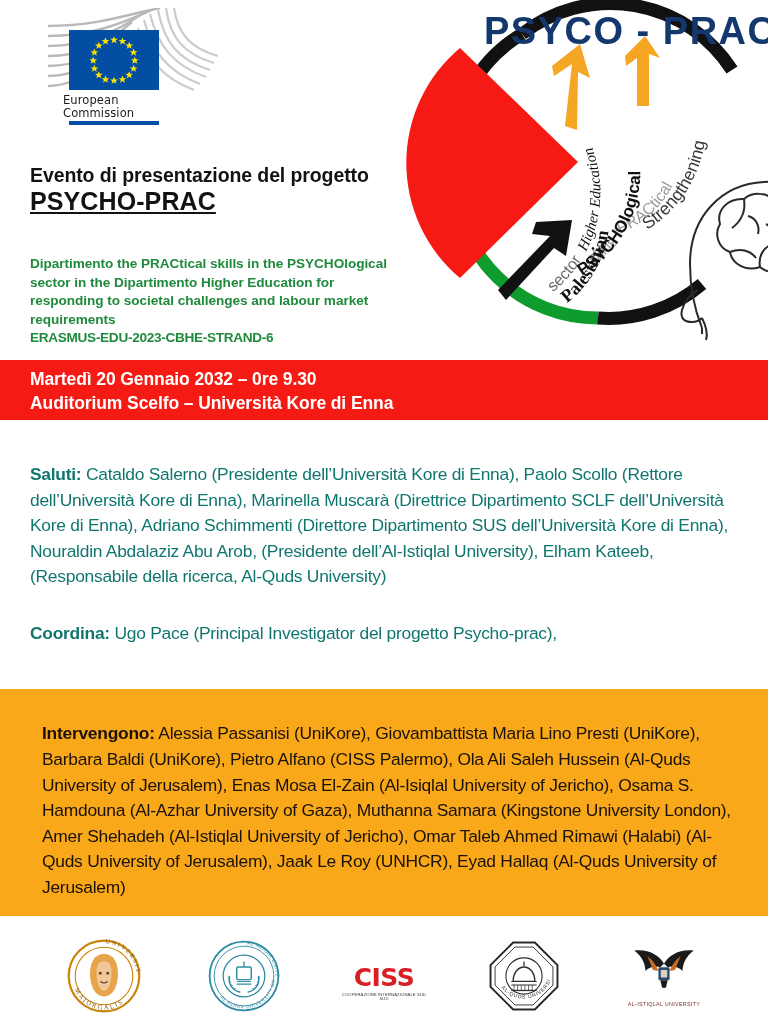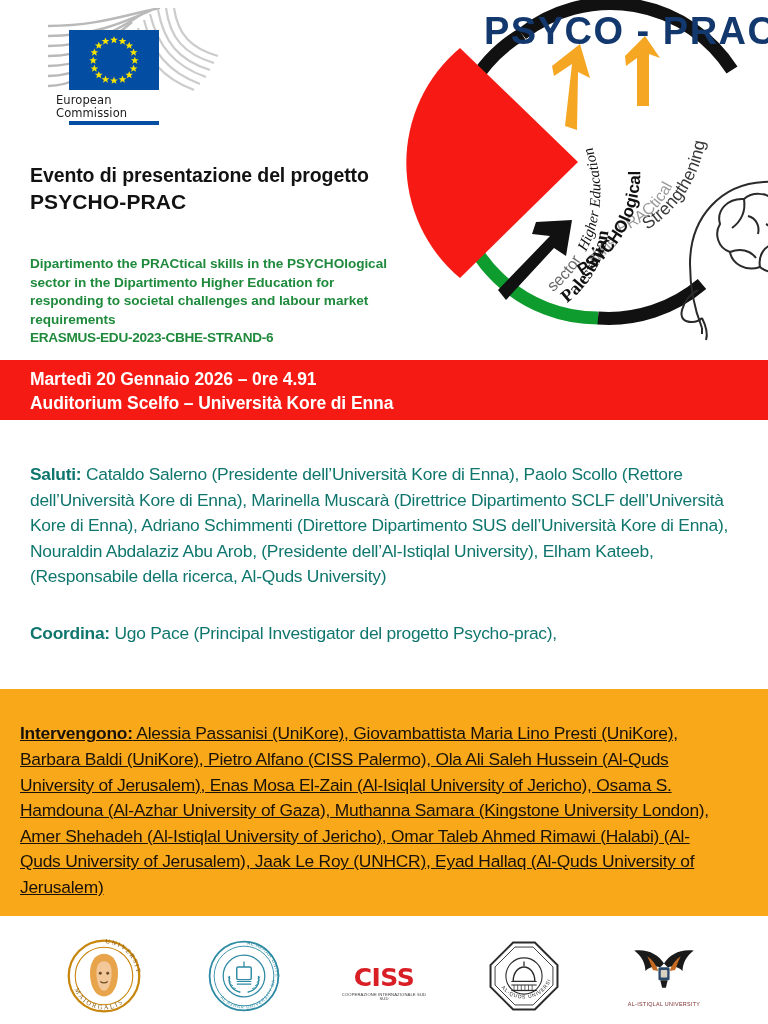--- a/index.html
+++ b/index.html
@@ -44,21 +44,21 @@
   }
   .eu-stars {
     position: absolute;
     left: 0;
     top: 0;
     width: 90px;
     height: 60px;
   }
   .eu-label {
     position: absolute;
-    left: 28px;
+    left: 35px;
     top: 86px;
     font-size: 11.5px;
     line-height: 12.5px;
     color: #1b1b1b;
     font-family: "DejaVu Sans", sans-serif;
     letter-spacing: 0.1px;
   }
   .eu-rule {
     position: absolute;
     left: 41px;
@@ -85,25 +85,26 @@
     width: 400px;
   }
   .headline .line1 {
     font-size: 19.5px;
     font-weight: bold;
     color: #121212;
     letter-spacing: -0.1px;
     line-height: 25px;
   }
   .headline .line2 {
-    font-size: 21px;
+    font-size: 25px;
     font-weight: bold;
     color: #121212;
     letter-spacing: 0.1px;
     line-height: 27px;
+    text-decoration: underline;
   }
 
   
   .subtitle {
     position: absolute;
     left: 30px;
     top: 255px;
     width: 360px;
     color: #1f8a3c;
     font-size: 13.6px;
@@ -161,28 +162,27 @@
   .speakers-band {
     position: absolute;
     left: 0;
     top: 689px;
     width: 768px;
     height: 227px;
     background: #f9a81a;
   }
   .speakers-band .stext {
     position: absolute;
-    left: 20px;
+    left: 42px;
     top: 15px;
     width: 706px;
     color: #1a1208;
     font-size: 17.4px;
     line-height: 25.6px;
     letter-spacing: -0.25px;
-    text-decoration: underline;
   }
   .speakers-band .lead {
     font-weight: bold;
   }
 
   
   .footer-logos {
     position: absolute;
     left: 0;
     top: 928px;
@@ -419,21 +419,21 @@
   <div class="subtitle">
     <span>Dipartimento the PRACtical skills in the</span>
     <span>PSYCHOlogical sector in the Dipartimento</span>
     <span>Higher Education for responding to societal</span>
     <span>challenges and labour market requirements</span>
     <span class="code">ERASMUS-EDU-2023-CBHE-STRAND-6</span>
   </div>
 
   <div class="date-band">
     <div class="dtext">
-      <div>Martedì 20 Gennaio 2026 – 0re 4.91</div>
+      <div>Martedì 20 Gennaio 2032 – 0re 9.30</div>
       <div>Auditorium Scelfo – Università Kore di Enna</div>
     </div>
   </div>
 
   <div class="body-block">
     <p class="para"><span class="lead">Saluti:</span><span> Cataldo Salerno (Presidente dell’Università Kore di Enna), Paolo Scollo (Rettore dell’Università Kore di Enna), Marinella Muscarà (Direttrice Dipartimento SCLF dell’Università Kore di Enna), Adriano Schimmenti (Direttore Dipartimento SUS dell’Università Kore di Enna), Nouraldin Abdalaziz Abu Arob, (Presidente dell’Al-Istiqlal University), Elham Kateeb, (Responsabile della ricerca, Al-Quds University)</span></p>
     <p class="para coordina"><span class="lead">Coordina:</span><span> Ugo Pace (Principal Investigator del progetto Psycho-prac),</span></p>
   </div>
 
   <div class="speakers-band">

